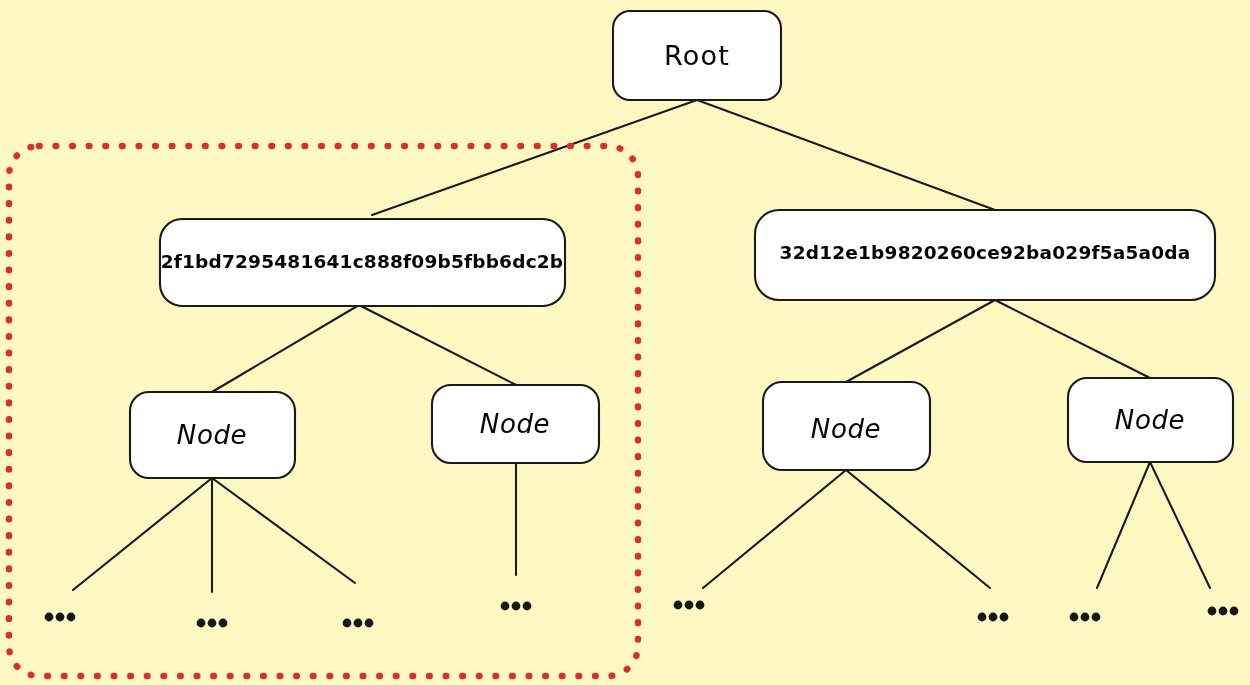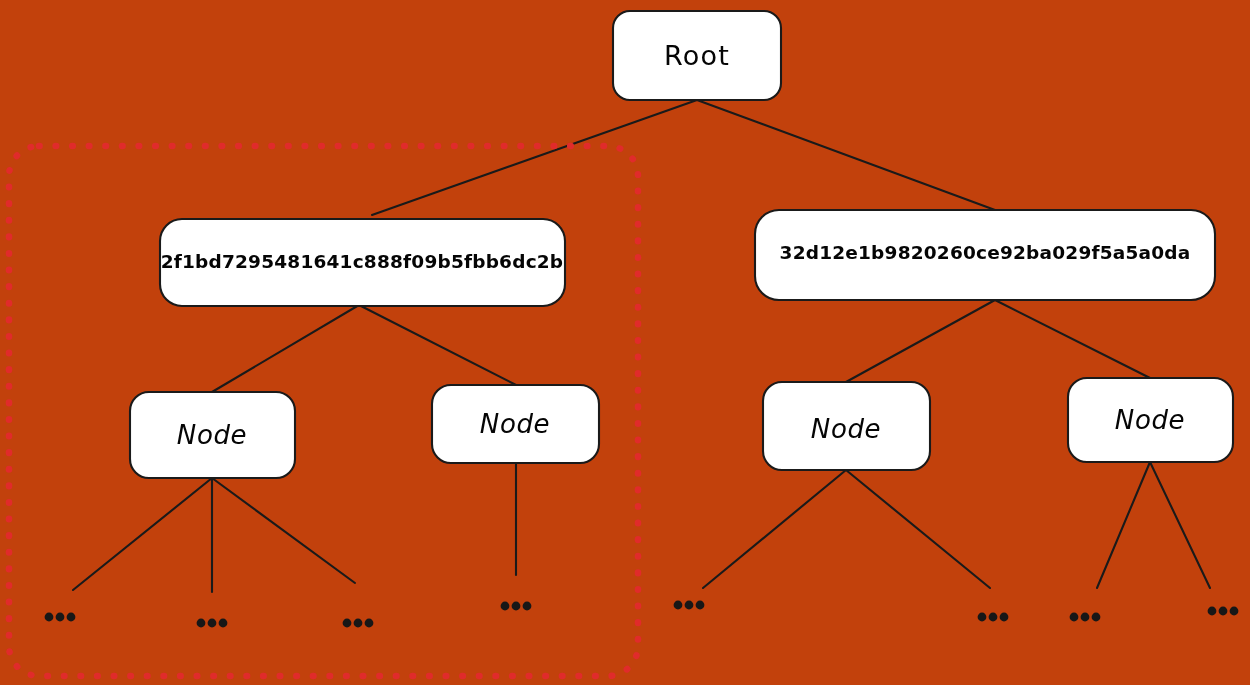--- a/index.html
+++ b/index.html
@@ -11,21 +11,21 @@
   body {
     width: 1250px;
     height: 685px;
     overflow: hidden;
     font-family: "DejaVu Sans", sans-serif;
   }
   #diagram-root {
     position: relative;
     width: 1250px;
     height: 685px;
-    background: #c2410c;
+    background: #fef9c3;
   }
   svg#tree-canvas {
     position: absolute;
     left: 0;
     top: 0;
     width: 1250px;
     height: 685px;
   }
   .node-box {
     fill: #ffffff;

